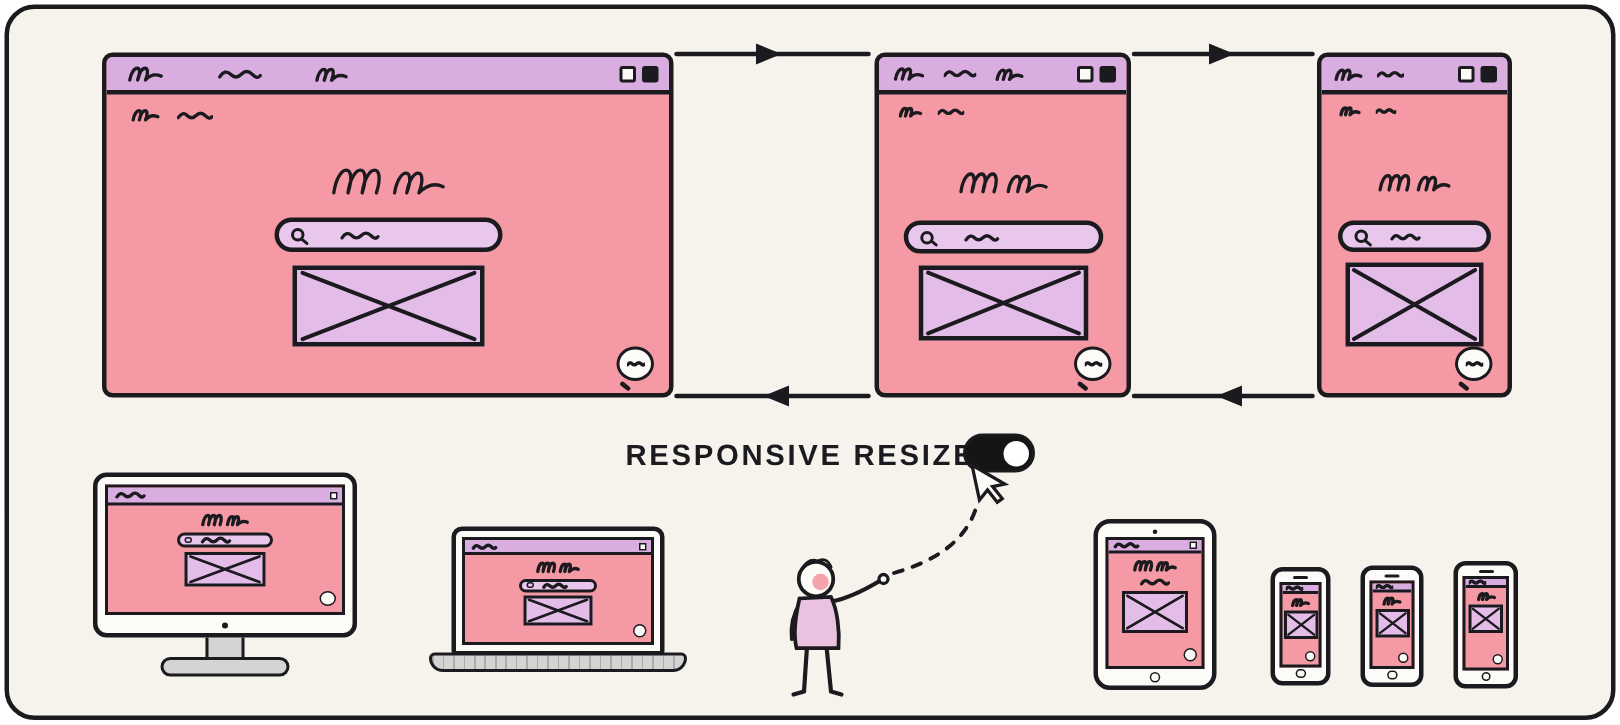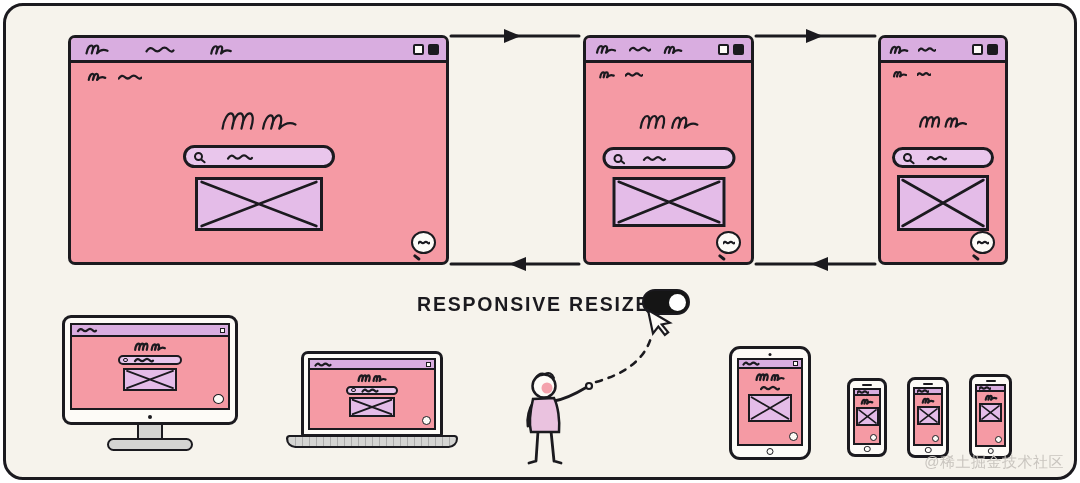--- a/index.html
+++ b/index.html
@@ -419,21 +419,20 @@
         <div class="mini-img">
           <svg viewBox="0 0 100 100" preserveAspectRatio="none">
               <path d="M5,6 L95,94 M95,6 L5,94" fill="none" stroke="currentColor" stroke-width="1.6" stroke-linecap="round" vector-effect="non-scaling-stroke"></path>
             </svg>
         </div>
       </div>
       <span class="mini-bubble"></span>
     </div>
   </div>
 
-  <div class="watermark">@稀土掘金技术社区</div>
 
   <svg class="overlay" width="1080" height="483" viewBox="0 0 1080 483">
     <g stroke="currentColor" stroke-width="3" fill="currentColor" stroke-linecap="round">
       <line x1="451" y1="36" x2="579" y2="36"></line>
       <polygon points="504,29 521,36 504,43" stroke="none"></polygon>
       <line x1="756" y1="36" x2="875" y2="36"></line>
       <polygon points="806,29 823,36 806,43" stroke="none"></polygon>
     </g>
     <g stroke="currentColor" stroke-width="3" fill="currentColor" stroke-linecap="round">
       <line x1="451" y1="264" x2="579" y2="264"></line>

